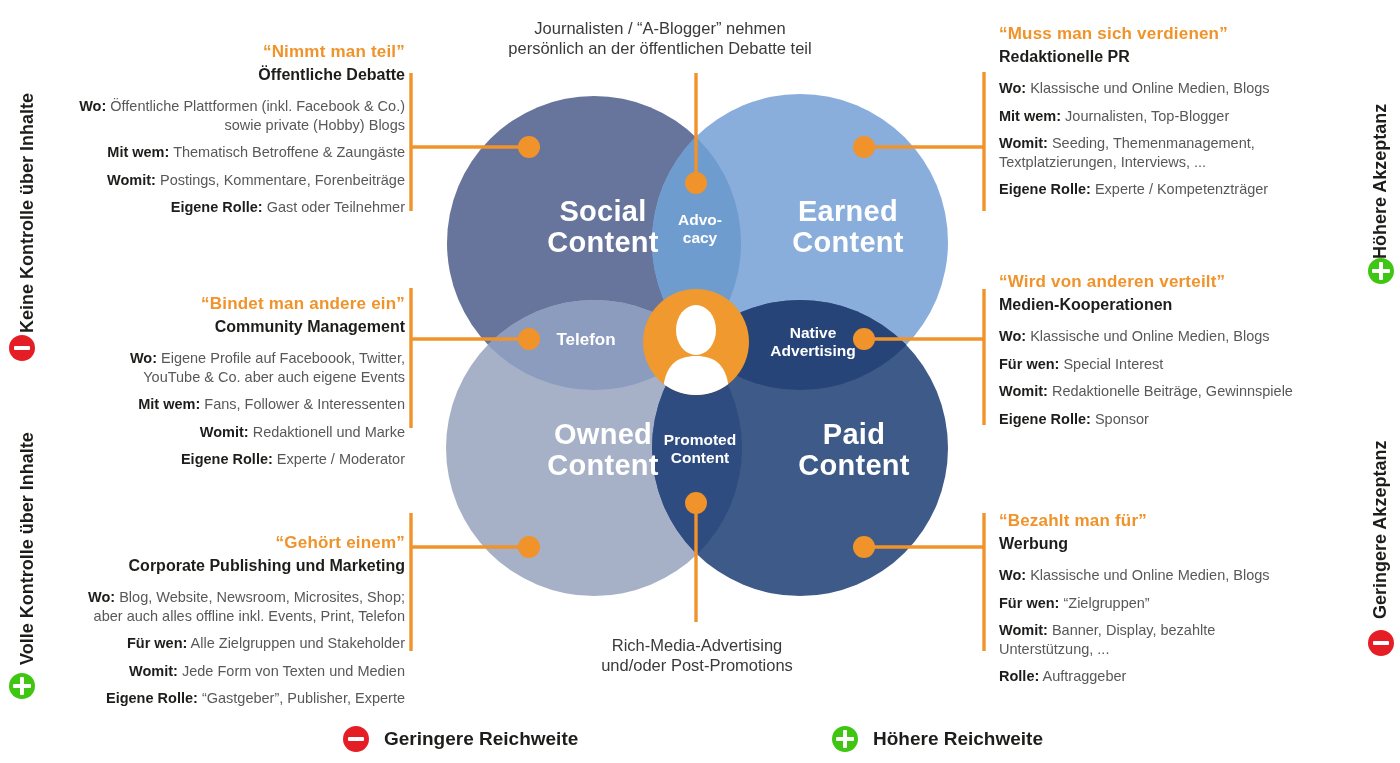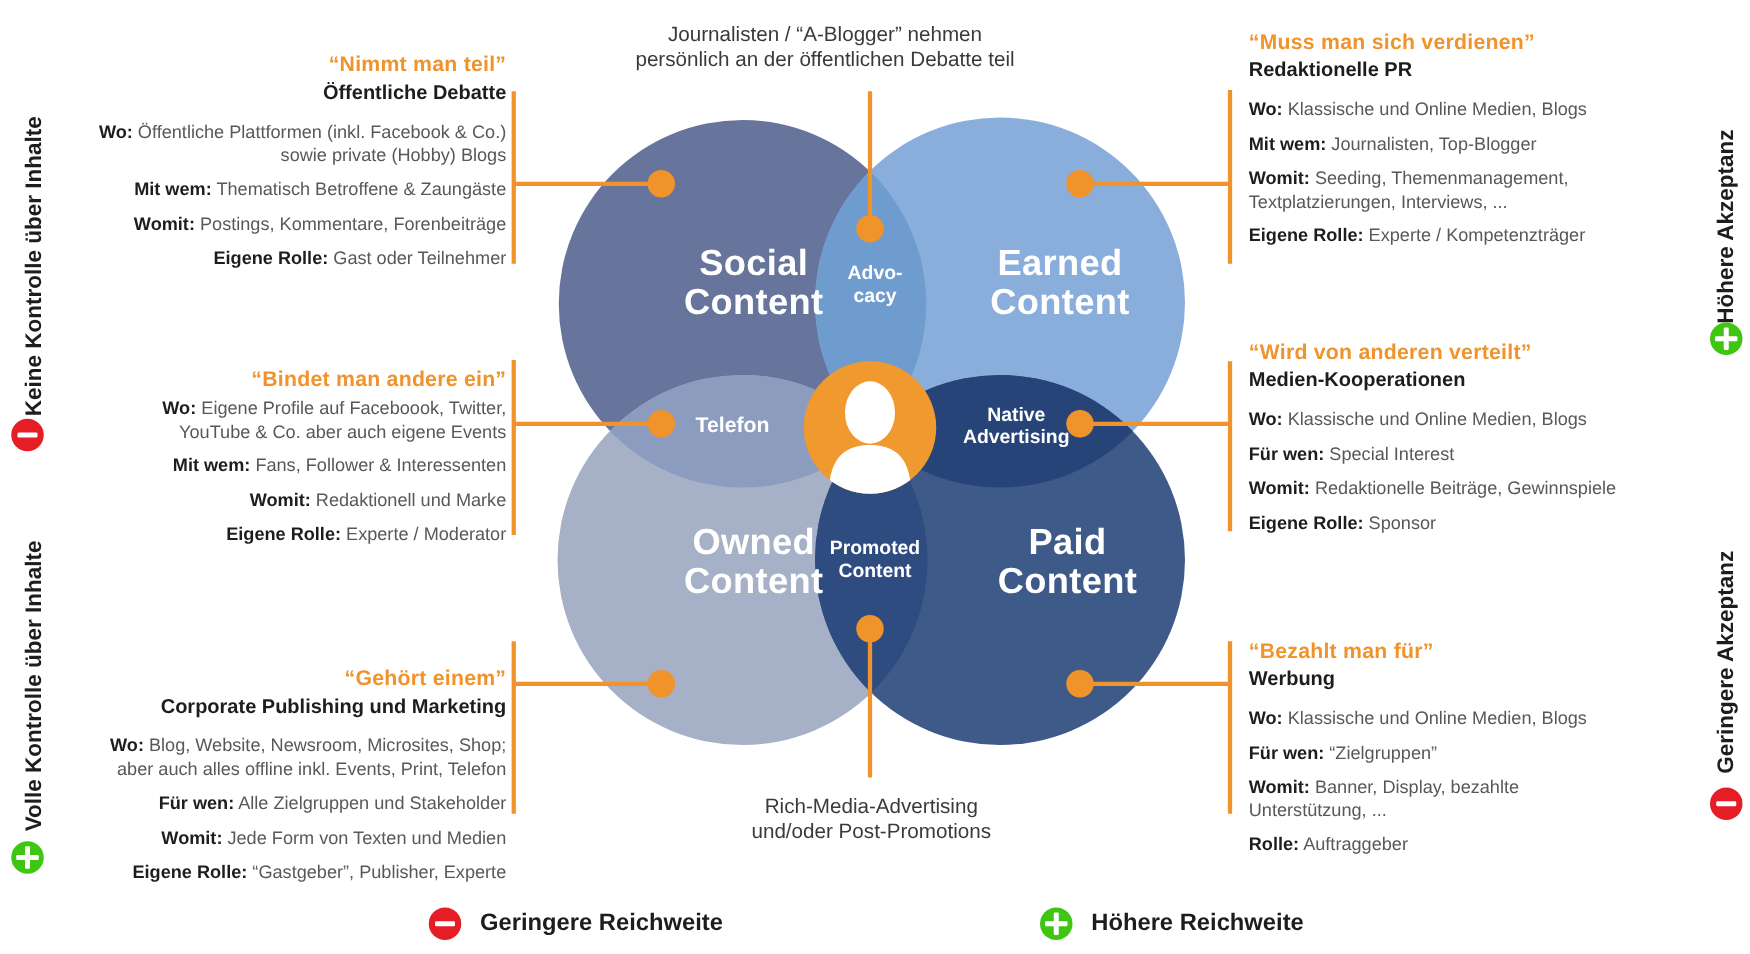--- a/index.html
+++ b/index.html
@@ -219,20 +219,21 @@
     <div class="btitle">Öffentliche Debatte</div>
     <div class="row"><b>Wo:</b> <span>Öffentliche Plattformen (inkl. Facebook &amp; Co.)
 sowie private (Hobby) Blogs</span></div>
     <div class="row"><b>Mit wem:</b> <span>Thematisch Betroffene &amp; Zaungäste</span></div>
     <div class="row"><b>Womit:</b> <span>Postings, Kommentare, Forenbeiträge</span></div>
     <div class="row"><b>Eigene Rolle:</b> <span>Gast oder Teilnehmer</span></div>
   </div>
 
   <div class="block align-r" id="block-mid-left">
     <div class="quote">“Bindet man andere ein”</div>
+    <div class="btitle">Community Management</div>
     <div class="row"><b>Wo:</b> <span>Eigene Profile auf Faceboook, Twitter,
 YouTube &amp; Co. aber auch eigene Events</span></div>
     <div class="row"><b>Mit wem:</b> <span>Fans, Follower &amp; Interessenten</span></div>
     <div class="row"><b>Womit:</b> <span>Redaktionell und Marke</span></div>
     <div class="row"><b>Eigene Rolle:</b> <span>Experte / Moderator</span></div>
   </div>
 
   <div class="block align-r" id="block-bottom-left">
     <div class="quote">“Gehört einem”</div>
     <div class="btitle">Corporate Publishing und Marketing</div>

